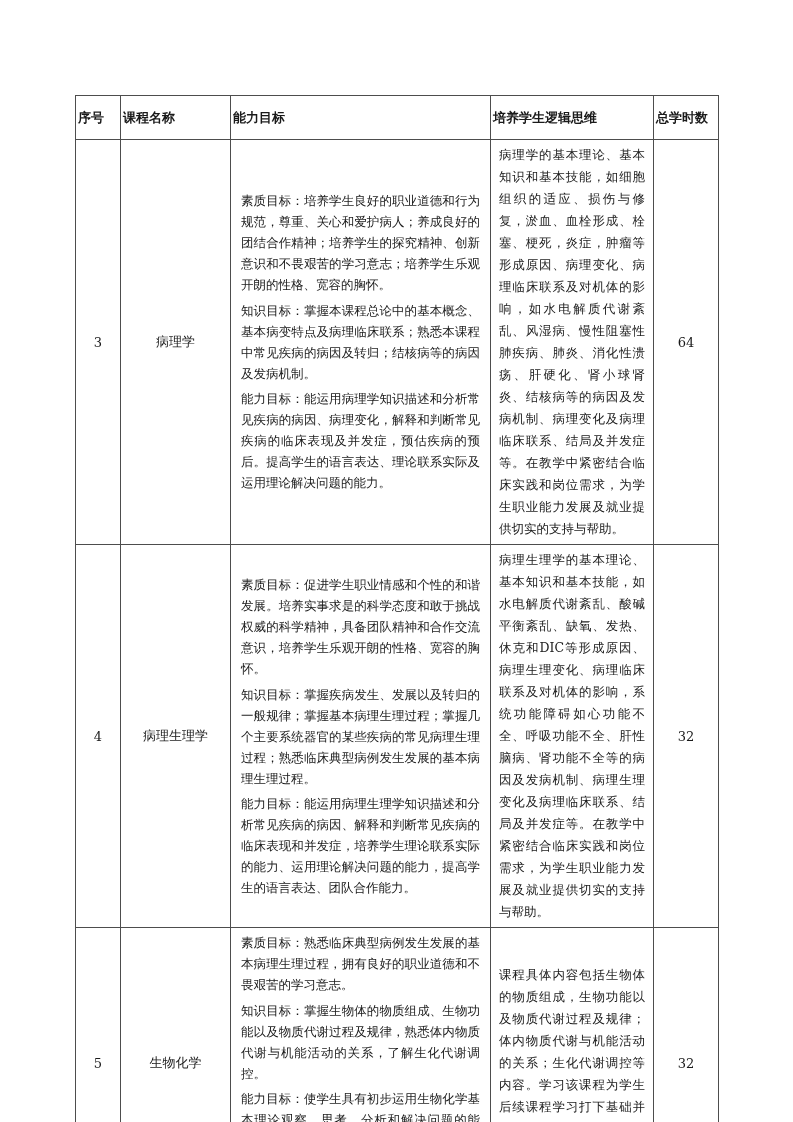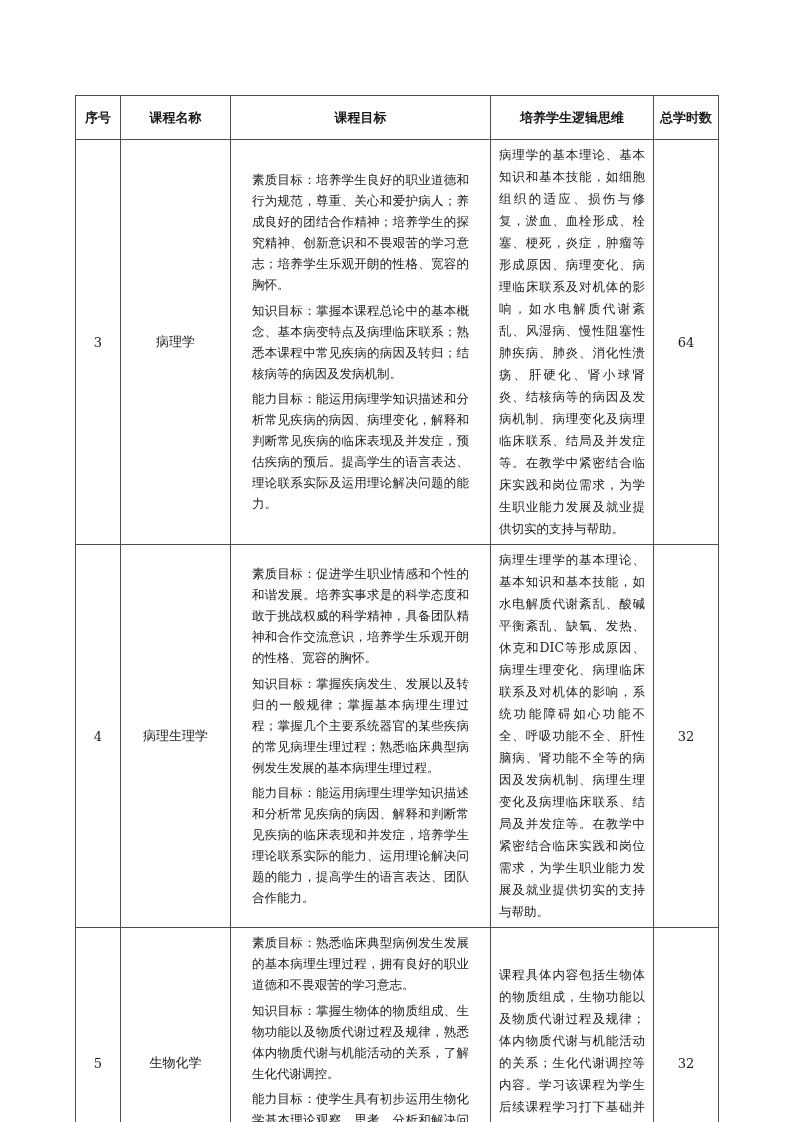--- a/index.html
+++ b/index.html
@@ -24,37 +24,37 @@
     border-collapse: collapse;
     table-layout: fixed;
   }
   .course-table th, .course-table td {
     border: 1px solid #4d4d4d;
     overflow: hidden;
   }
   .course-table th {
     font-size: 13px;
     font-weight: bold;
-    text-align: center;
+    text-align: left;
     vertical-align: middle;
     height: 43px;
     padding: 0 2px;
   }
   tr.row-3 { height: 337px; }
   tr.row-4 { height: 305px; }
   tr.row-5 { height: 209px; }
   .c-num, .c-hours, .c-name {
     text-align: center;
     vertical-align: middle;
     font-size: 13px;
     padding: 0 2px;
   }
   .c-obj {
     vertical-align: middle;
-    padding: 4px 21px;
+    padding: 4px 10px;
     font-size: 12.5px;
     line-height: 21px;
     text-align: justify;
   }
   .c-obj p { margin: 0 0 5px 0; }
   .c-obj p:last-child { margin: 0; font-family: Liberation Serif, serif; }
   .c-content {
     vertical-align: middle;
     padding: 4px 8px;
     font-size: 12.5px;
@@ -80,21 +80,21 @@
       <col style="width:45px">
       <col style="width:110px">
       <col style="width:260px">
       <col style="width:163px">
       <col style="width:65px">
     </colgroup>
     <thead>
       <tr>
         <th>序号</th>
         <th>课程名称</th>
-        <th>课程目标</th>
+        <th>能力目标</th>
         <th>培养学生逻辑思维</th>
         <th>总学时数</th>
       </tr>
     </thead>
     <tbody>
       <tr class="row-3">
         <td class="c-num">3</td>
         <td class="c-name">病理学</td>
         <td class="c-obj">
           <p>素质目标：培养学生良好的职业道德和行为规范，尊重、关心和爱护病人；养成良好的团结合作精神；培养学生的探究精神、创新意识和不畏艰苦的学习意志；培养学生乐观开朗的性格、宽容的胸怀。</p>

